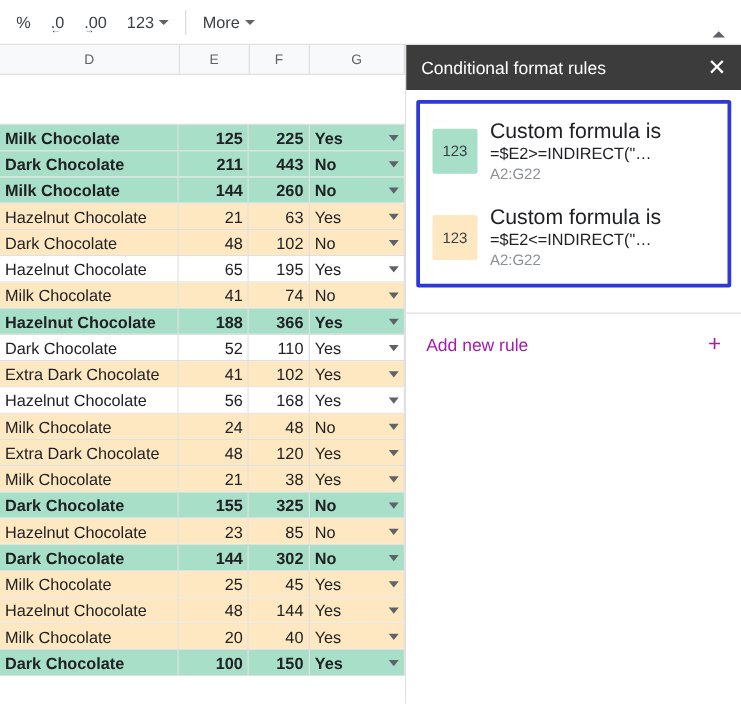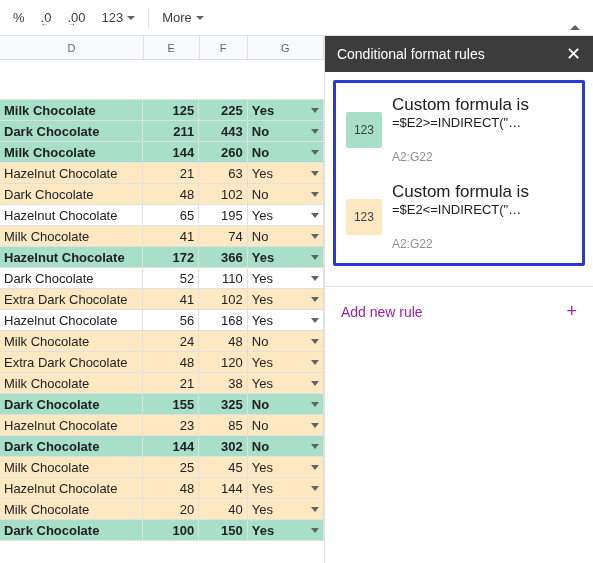--- a/index.html
+++ b/index.html
@@ -172,21 +172,21 @@
   .rule-sub {
     font-size: 13px;
     color: #202124;
     white-space: nowrap;
     overflow: hidden;
     text-overflow: ellipsis;
   }
   .rule-range {
     font-size: 12px;
     color: #8a8f93;
-    margin-top: 20px;
+    margin-top: 2px;
   }
   .add-rule {
     display: flex;
     align-items: center;
     justify-content: space-between;
     padding: 14px 16px;
     color: #a21caf;
     font-size: 14px;
     font-weight: 500;
     cursor: pointer;
@@ -297,21 +297,21 @@
           <div class="cell c-d bg-yellow">Milk Chocolate</div>
           <div class="cell c-e bg-yellow">41</div>
           <div class="cell c-f bg-yellow">74</div>
           <div class="cell c-g bg-yellow">
             <span>No</span>
             <span class="dv-tri"></span>
           </div>
         </div>
         <div class="row">
           <div class="cell c-d bg-green bold">Hazelnut Chocolate</div>
-          <div class="cell c-e bg-green bold">172</div>
+          <div class="cell c-e bg-green bold">188</div>
           <div class="cell c-f bg-green bold">366</div>
           <div class="cell c-g bg-green bold">
             <span>Yes</span>
             <span class="dv-tri"></span>
           </div>
         </div>
         <div class="row">
           <div class="cell c-d bg-white">Dark Chocolate</div>
           <div class="cell c-e bg-white">52</div>
           <div class="cell c-f bg-white">110</div>

